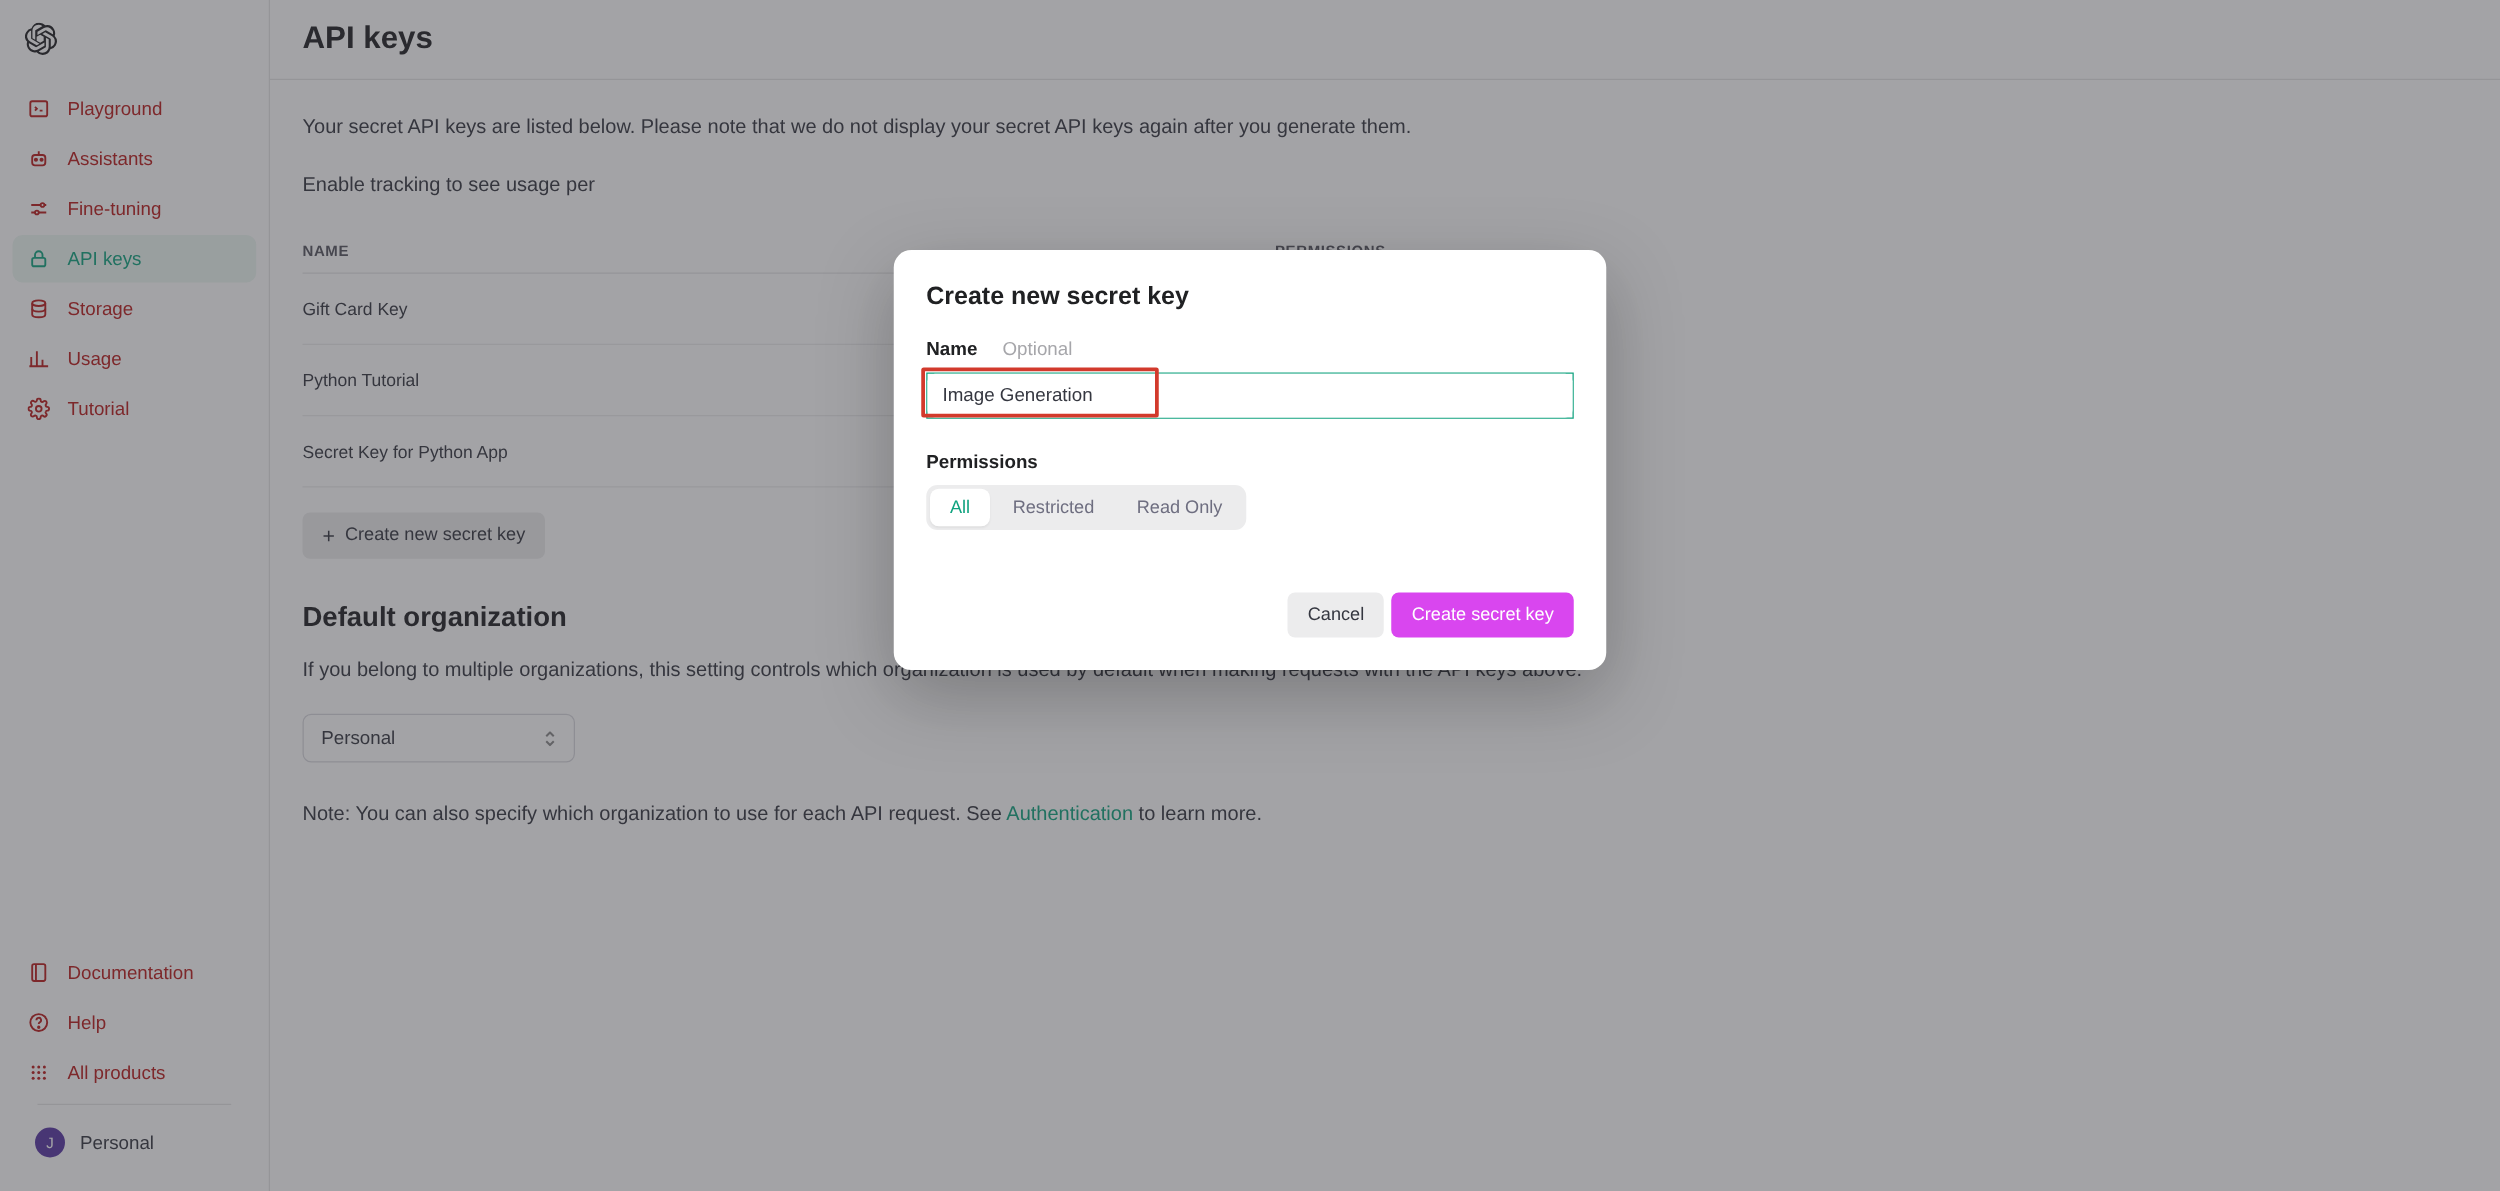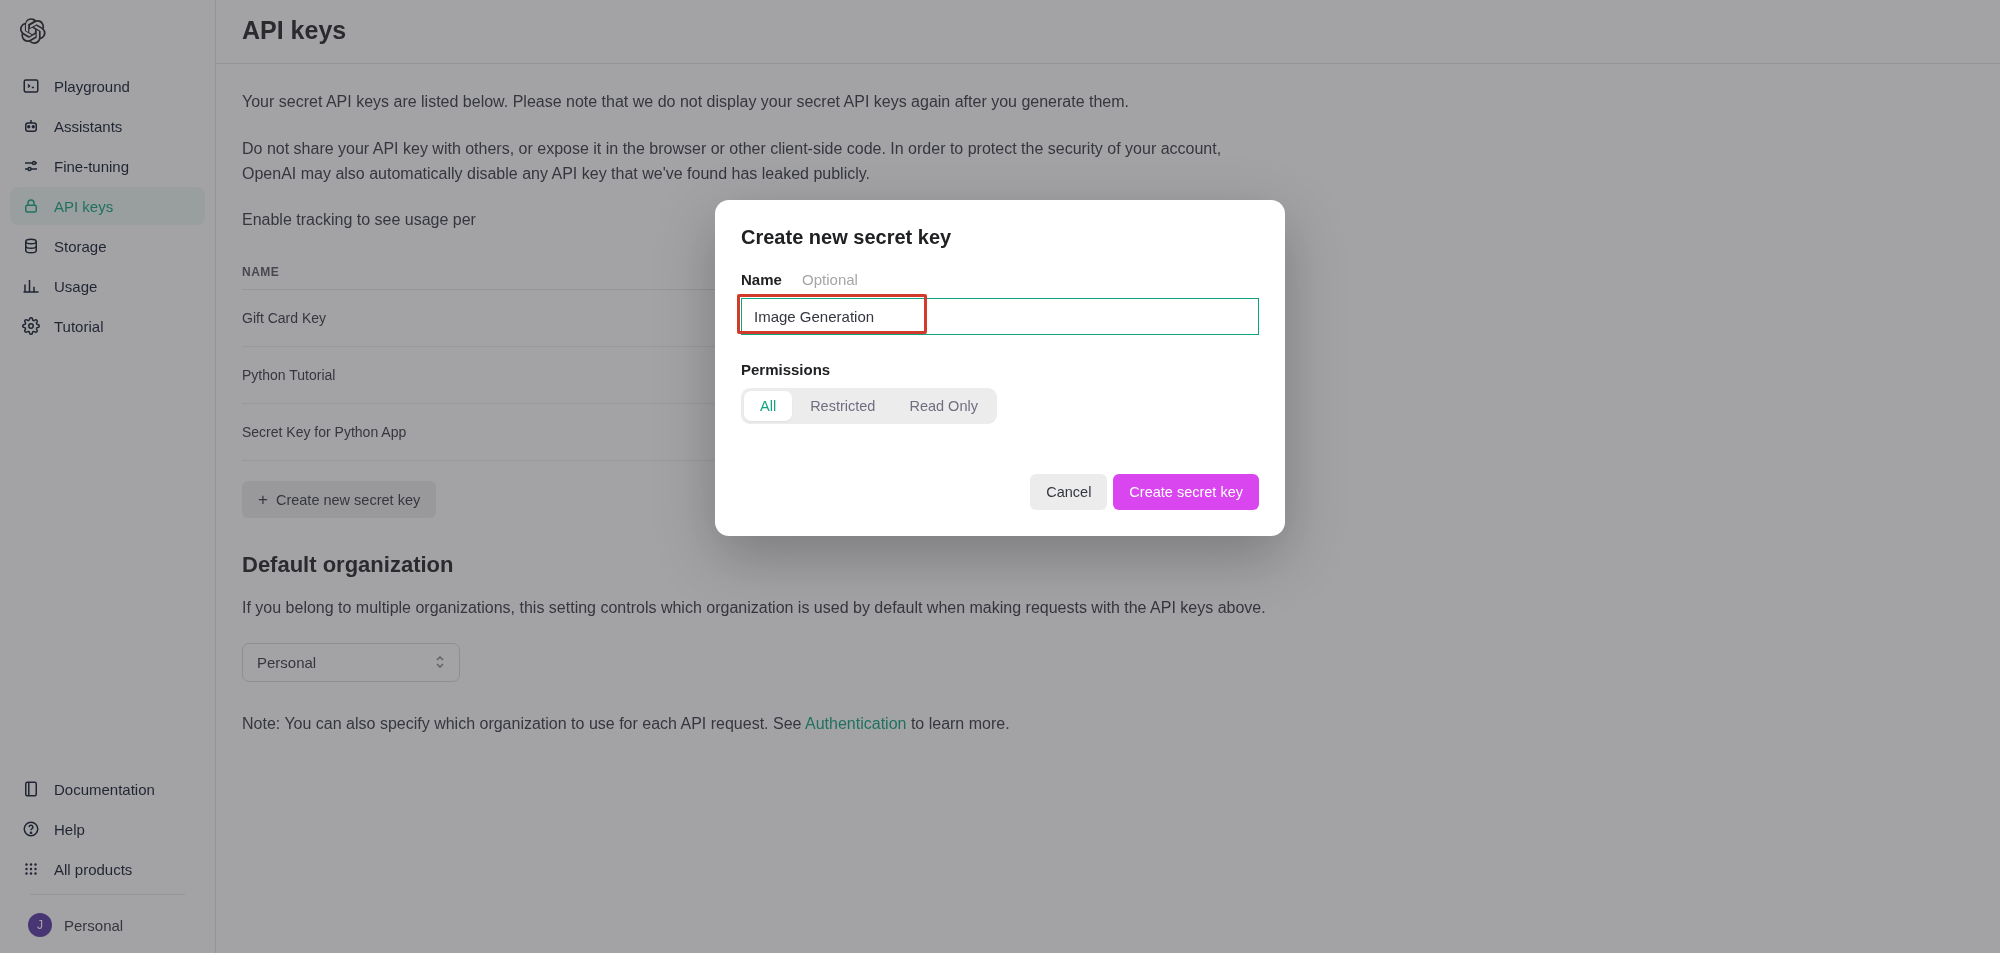--- a/index.html
+++ b/index.html
@@ -22,34 +22,34 @@
     flex-direction: column;
     padding-top: 12px;
   }
   .logo-wrap { padding: 6px 0 20px 20px; }
   .logo-wrap svg { width: 26px; height: 26px; }
   .nav-top { padding: 0 10px; display: flex; flex-direction: column; gap: 2px; }
   .nav-item {
     display: flex; align-items: center; gap: 14px;
     padding: 10px 12px;
     border-radius: 8px;
-    color: #0f172a;
+    color: #b91c1c;
     font-size: 15px;
     cursor: pointer;
   }
   .nav-item.active {
     background: #ecf7f2;
     color: #10a37f;
     font-weight: 500;
   }
   .nav-item .icon { width: 18px; height: 18px; display:flex; align-items:center; justify-content:center; }
 
   .nav-bottom {
     margin-top: auto;
-    padding: 0 10px 4px 10px;
+    padding: 0 10px 15px 10px;
     display: flex; flex-direction: column; gap: 2px;
   }
   .divider { height: 1px; background: #e5e5e6; margin: 4px 20px; }
   .account-row {
     display: flex; align-items: center; gap: 12px;
     padding: 12px 18px;
     font-size: 15px;
     color: #353740;
   }
   .avatar {
@@ -317,21 +317,20 @@
   </div>
 </nav>
 
 <main class="main">
   <div class="page-header">
     <h1>API keys</h1>
   </div>
 
   <div class="content">
     <p>Your secret API keys are listed below. Please note that we do not display your secret API keys again after you generate them.</p>
-    <p>Do not share your API key with others, or expose it in the browser or other client-side code. In order to protect the security of your account, OpenAI may also automatically disable any API key that we've found has leaked publicly.</p>
     <p>Enable tracking to see usage per </p>
 
     <table>
       <thead>
         <tr>
           <th>NAME</th>
           <th style="width:160px">PERMISSIONS</th>
           <th style="width:90px"></th>
         </tr>
       </thead>

